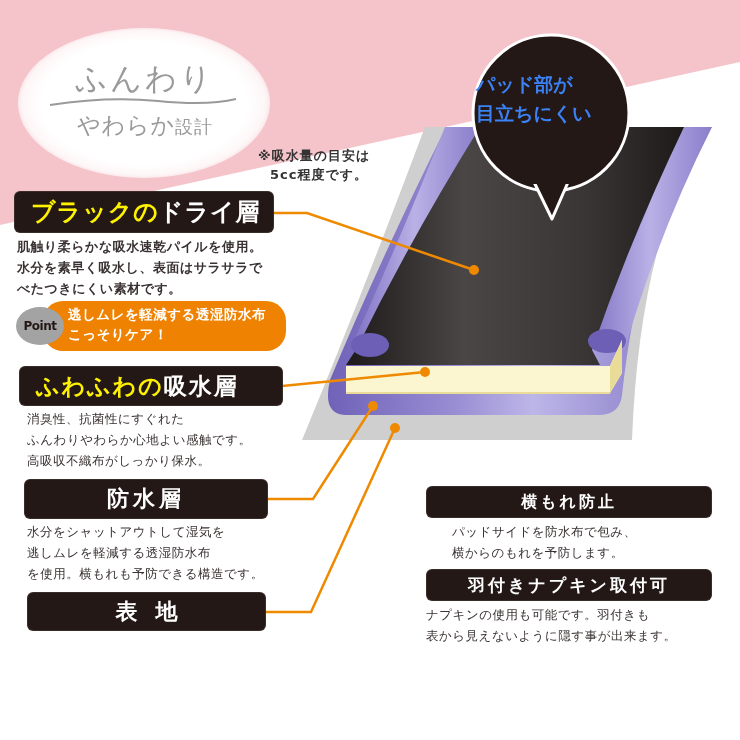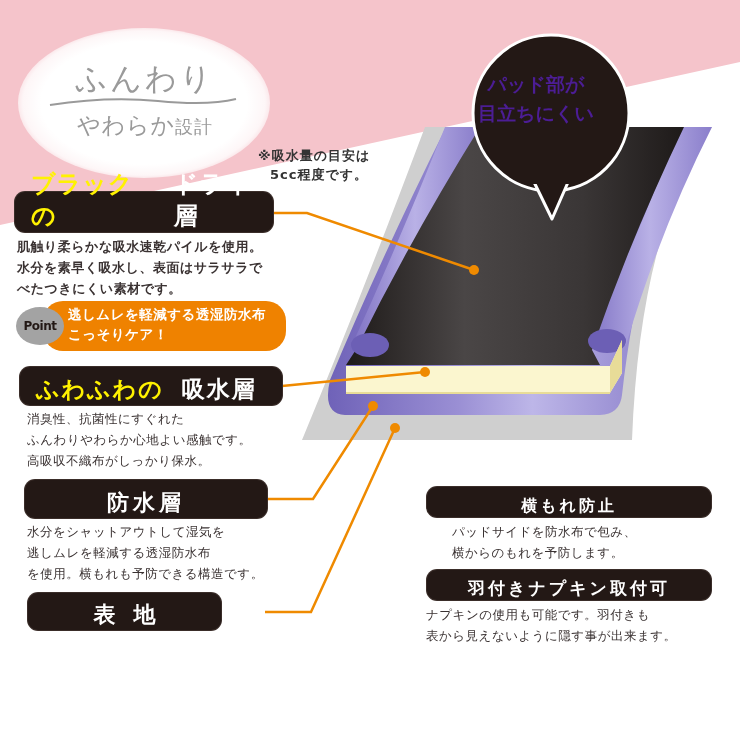--- a/index.html
+++ b/index.html
@@ -24,35 +24,34 @@
   .title-line2 .small { font-size: 18px; }
   .title-wave { position: absolute; left: 48px; top: 96px; width: 190px; height: 12px; }
 
   .note {
     position: absolute; left: 258px; top: 146px; font-size: 13px; font-weight: bold;
     color: #333; line-height: 19px; letter-spacing: 1px;
   }
   .note .l2 { padding-left: 12px; display: block; }
 
   .bubble-text {
-    position: absolute; left: 476px; top: 70px; width: 120px; text-align: center;
-    color: #4c1d95; font-size: 19px; font-weight: bold; line-height: 29px;
+    position: absolute; left: 476px; top: 70px; width: 120px; text-align: left;
+    color: #3b82f6; font-size: 19px; font-weight: bold; line-height: 29px;
   }
 
   .pill {
-    position: absolute; background: #231815; color: #ffffff; border-radius: 10px;
-    font-weight: bold; display: flex; align-items: flex-end; justify-content: center;
+    position: absolute; background: #231815; color: #ffffff; border-radius: 5px;
+    font-weight: bold; display: flex; align-items: center; justify-content: center;
     box-shadow: 0 0 0 1px #3a2d29;
-    gap: 18px;
   }
   .pill .yl { color: #fff200; }
   .pill-dry { left: 15px; top: 192px; width: 258px; height: 40px; font-size: 24px; justify-content: flex-start; padding-left: 16px; letter-spacing: 1px; }
   .pill-abs { left: 20px; top: 367px; width: 262px; height: 38px; font-size: 23px; justify-content: flex-start; padding-left: 16px; letter-spacing: 2px; }
   .pill-wp  { left: 25px; top: 480px; width: 242px; height: 38px; font-size: 22px; letter-spacing: 4px; }
-  .pill-fc  { left: 28px; top: 593px; width: 193px; height: 37px; font-size: 22px; letter-spacing: 18px; padding-left: 18px; }
+  .pill-fc  { left: 28px; top: 593px; width: 237px; height: 37px; font-size: 22px; letter-spacing: 18px; padding-left: 18px; }
   .pill-side { left: 427px; top: 487px; width: 284px; height: 30px; font-size: 16px; letter-spacing: 3px; }
   .pill-wing { left: 427px; top: 570px; width: 284px; height: 30px; font-size: 17px; letter-spacing: 3px; }
 
   .desc { position: absolute; font-size: 12.5px; line-height: 21px; color: #3a3232; letter-spacing: 0.5px; }
   .desc span { display: block; white-space: nowrap; }
   .desc-dry { left: 17px; top: 236px; font-weight: bold; font-size: 13px; }
   .desc-abs { left: 27px; top: 408px; }
   .desc-wp  { left: 27px; top: 521px; }
   .desc-side { left: 452px; top: 521px; }
   .desc-wing { left: 426px; top: 604px; }

